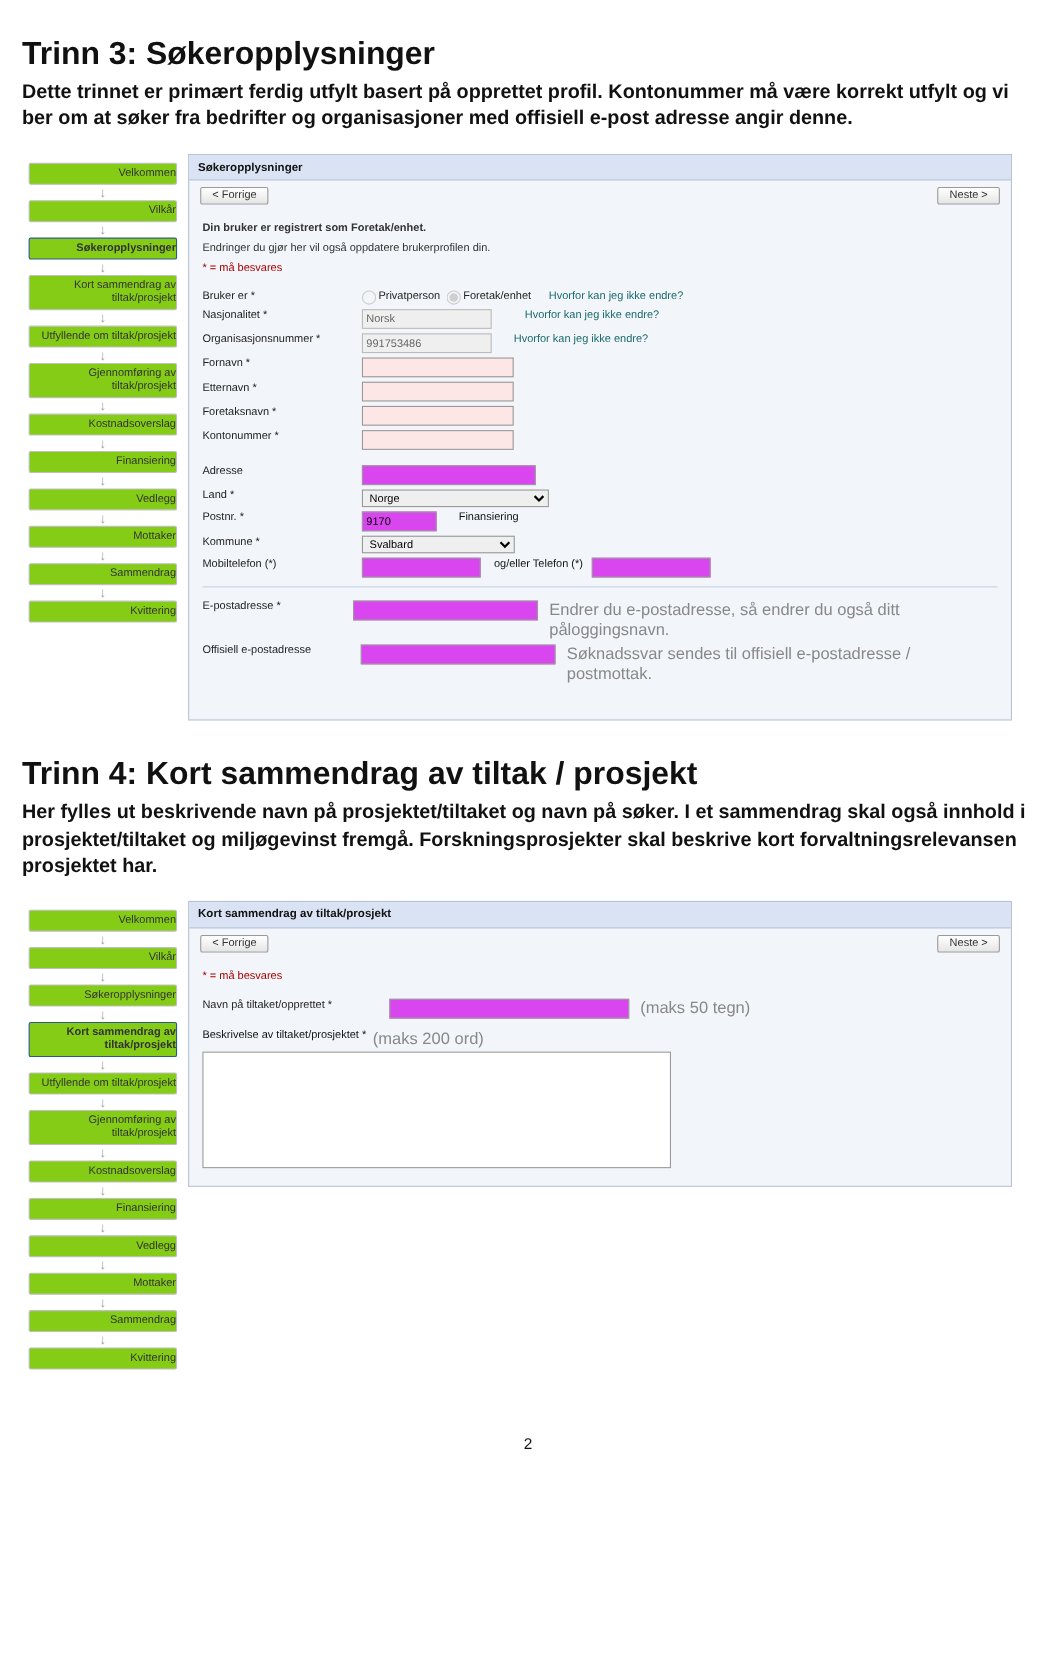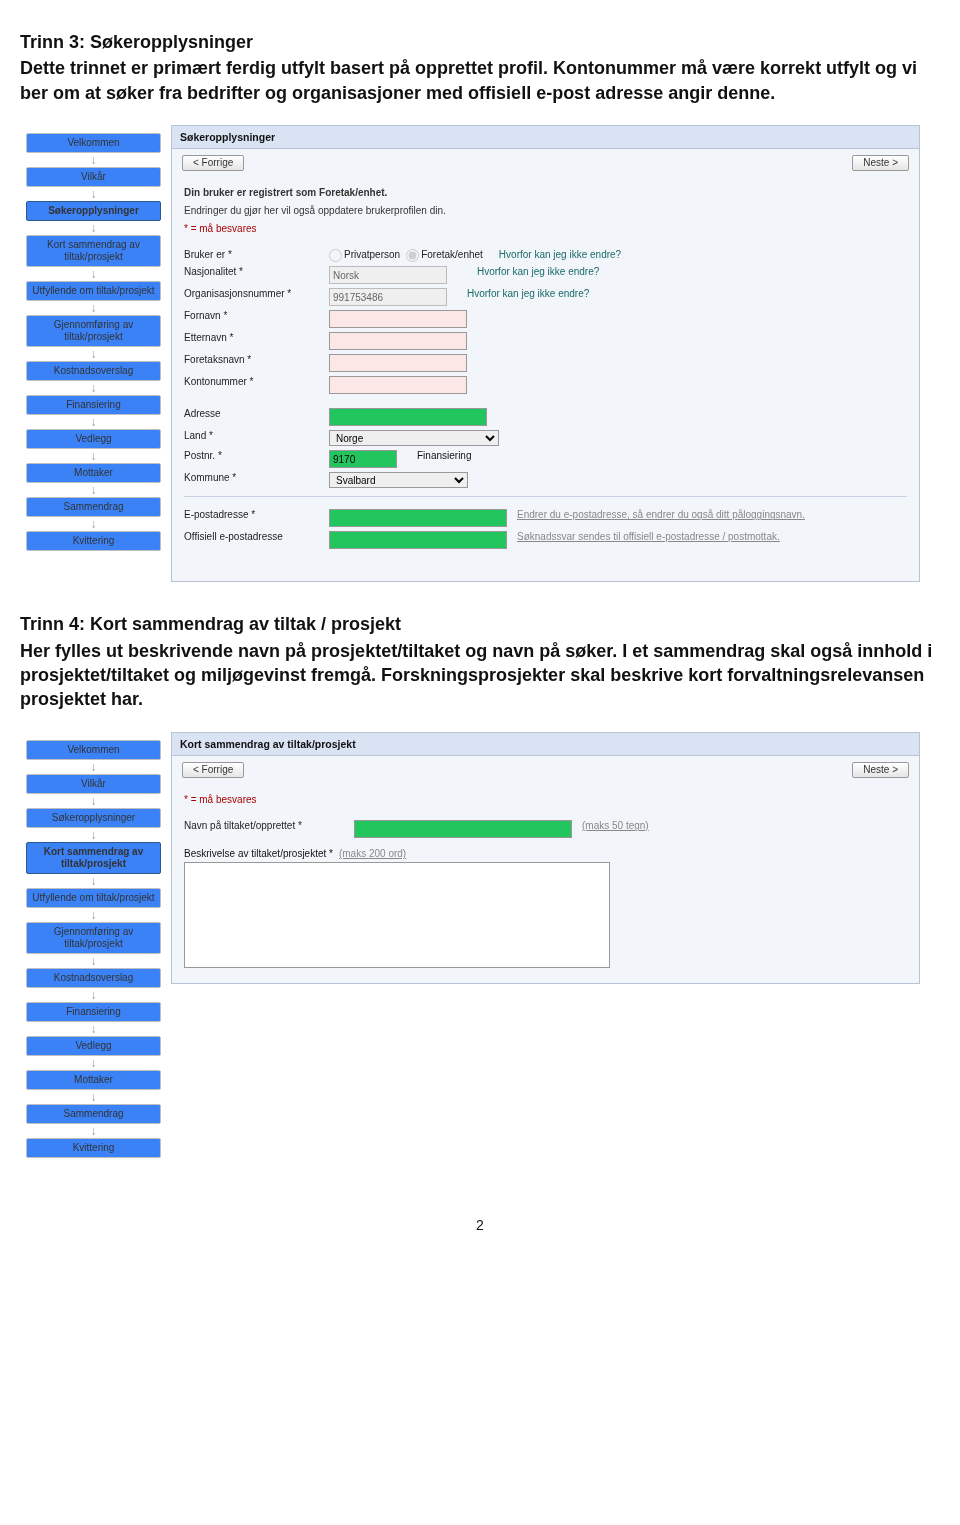--- a/index.html
+++ b/index.html
@@ -6,21 +6,21 @@
     font-family: Arial, Helvetica, sans-serif;
     background: #fff;
     margin: 0;
     padding: 30px 20px;
     width: 920px;
     color: #111;
     font-size: 18px;
     line-height: 1.35;
   }
   h2 {
-    font-size: 18px;
+    font-size: 29px;
     font-weight: bold;
     margin: 0 0 2px 0;
   }
   p.intro {
     margin: 0 0 20px 0;
     font-weight: bold;
   }
 
   
   .screenshot {
@@ -36,23 +36,23 @@
   
   .steps {
     width: 135px;
     padding: 8px 6px 8px 6px;
     background: #fff;
   }
   .step {
     border: 1px solid #bfbfbf;
     border-radius: 2px;
     padding: 3px 0;
-    text-align: center;
+    text-align: right;
     color: #333;
-    background: #3b82f6;
+    background: #84cc16;
     font-size: 10px;
   }
   .step.active {
     border: 1px solid #2a5a8a;
     font-weight: bold;
   }
   .step-arrow {
     text-align: center;
     color: #9a9a9a;
     font-size: 12px;
@@ -100,36 +100,36 @@
     display: flex;
     align-items: flex-start;
     padding: 2px 0;
   }
   .lbl {
     width: 145px;
     color: #222;
   }
   .inp {
     border: 1px solid #999;
-    background: #22c55e;
+    background: #d946ef;
     height: 14px;
     padding: 1px 3px;
     font-size: 10px;
   }
   .inp.pink { background: #fce6e6; }
   .inp.dis  { background: #efefef; color:#666; border-color:#bbb;}
   .sel {
     border: 1px solid #999;
     background: #efefef;
     height: 16px;
     font-size: 10px;
     padding: 0 2px;
   }
   .link { color: #1a6a6a; cursor: pointer; margin-left: 10px; }
-  .note { color: #888; font-size: 10px; margin-left: 10px; text-decoration: underline; }
+  .note { color: #888; font-size: 15px; margin-left: 10px; }
   .small { font-size:10px; color:#333; margin:6px 0; }
   .asterisk-note { color:#a00; margin: 6px 0 12px 0; }
 
   .radio-lbl { margin-right: 6px; color:#222; }
   input[type=radio]{ vertical-align:middle; margin:0 2px 0 0; }
 
   .textarea {
     width: 420px;
     height: 100px;
     border: 1px solid #999;
@@ -245,20 +245,26 @@
         <span class="lbl">Postnr. *</span>
         <input class="inp" style="width: 60px;" value="9170">
         <span style="margin-left:20px">Finansiering</span>
       </div>
       <div class="row">
         <span class="lbl">Kommune *</span>
         <select class="sel" style="width:139px">
           <option>Svalbard</option>
         </select>
       </div>
+      <div class="row">
+        <span class="lbl">Mobiltelefon (*)</span>
+        <input class="inp" style="width: 100px;">
+        <span style="margin:0 8px 0 12px">og/eller Telefon (*)</span>
+        <input class="inp" style="width: 100px;">
+      </div>
 
       <div class="hr"></div>
 
       <div class="row">
         <span class="lbl">E-postadresse *</span>
         <input class="inp" style="width: 170px;">
         <span class="note">Endrer du e-postadresse, så endrer du også ditt påloggingsnavn.</span>
       </div>
       <div class="row">
         <span class="lbl">Offisiell e-postadresse</span>

